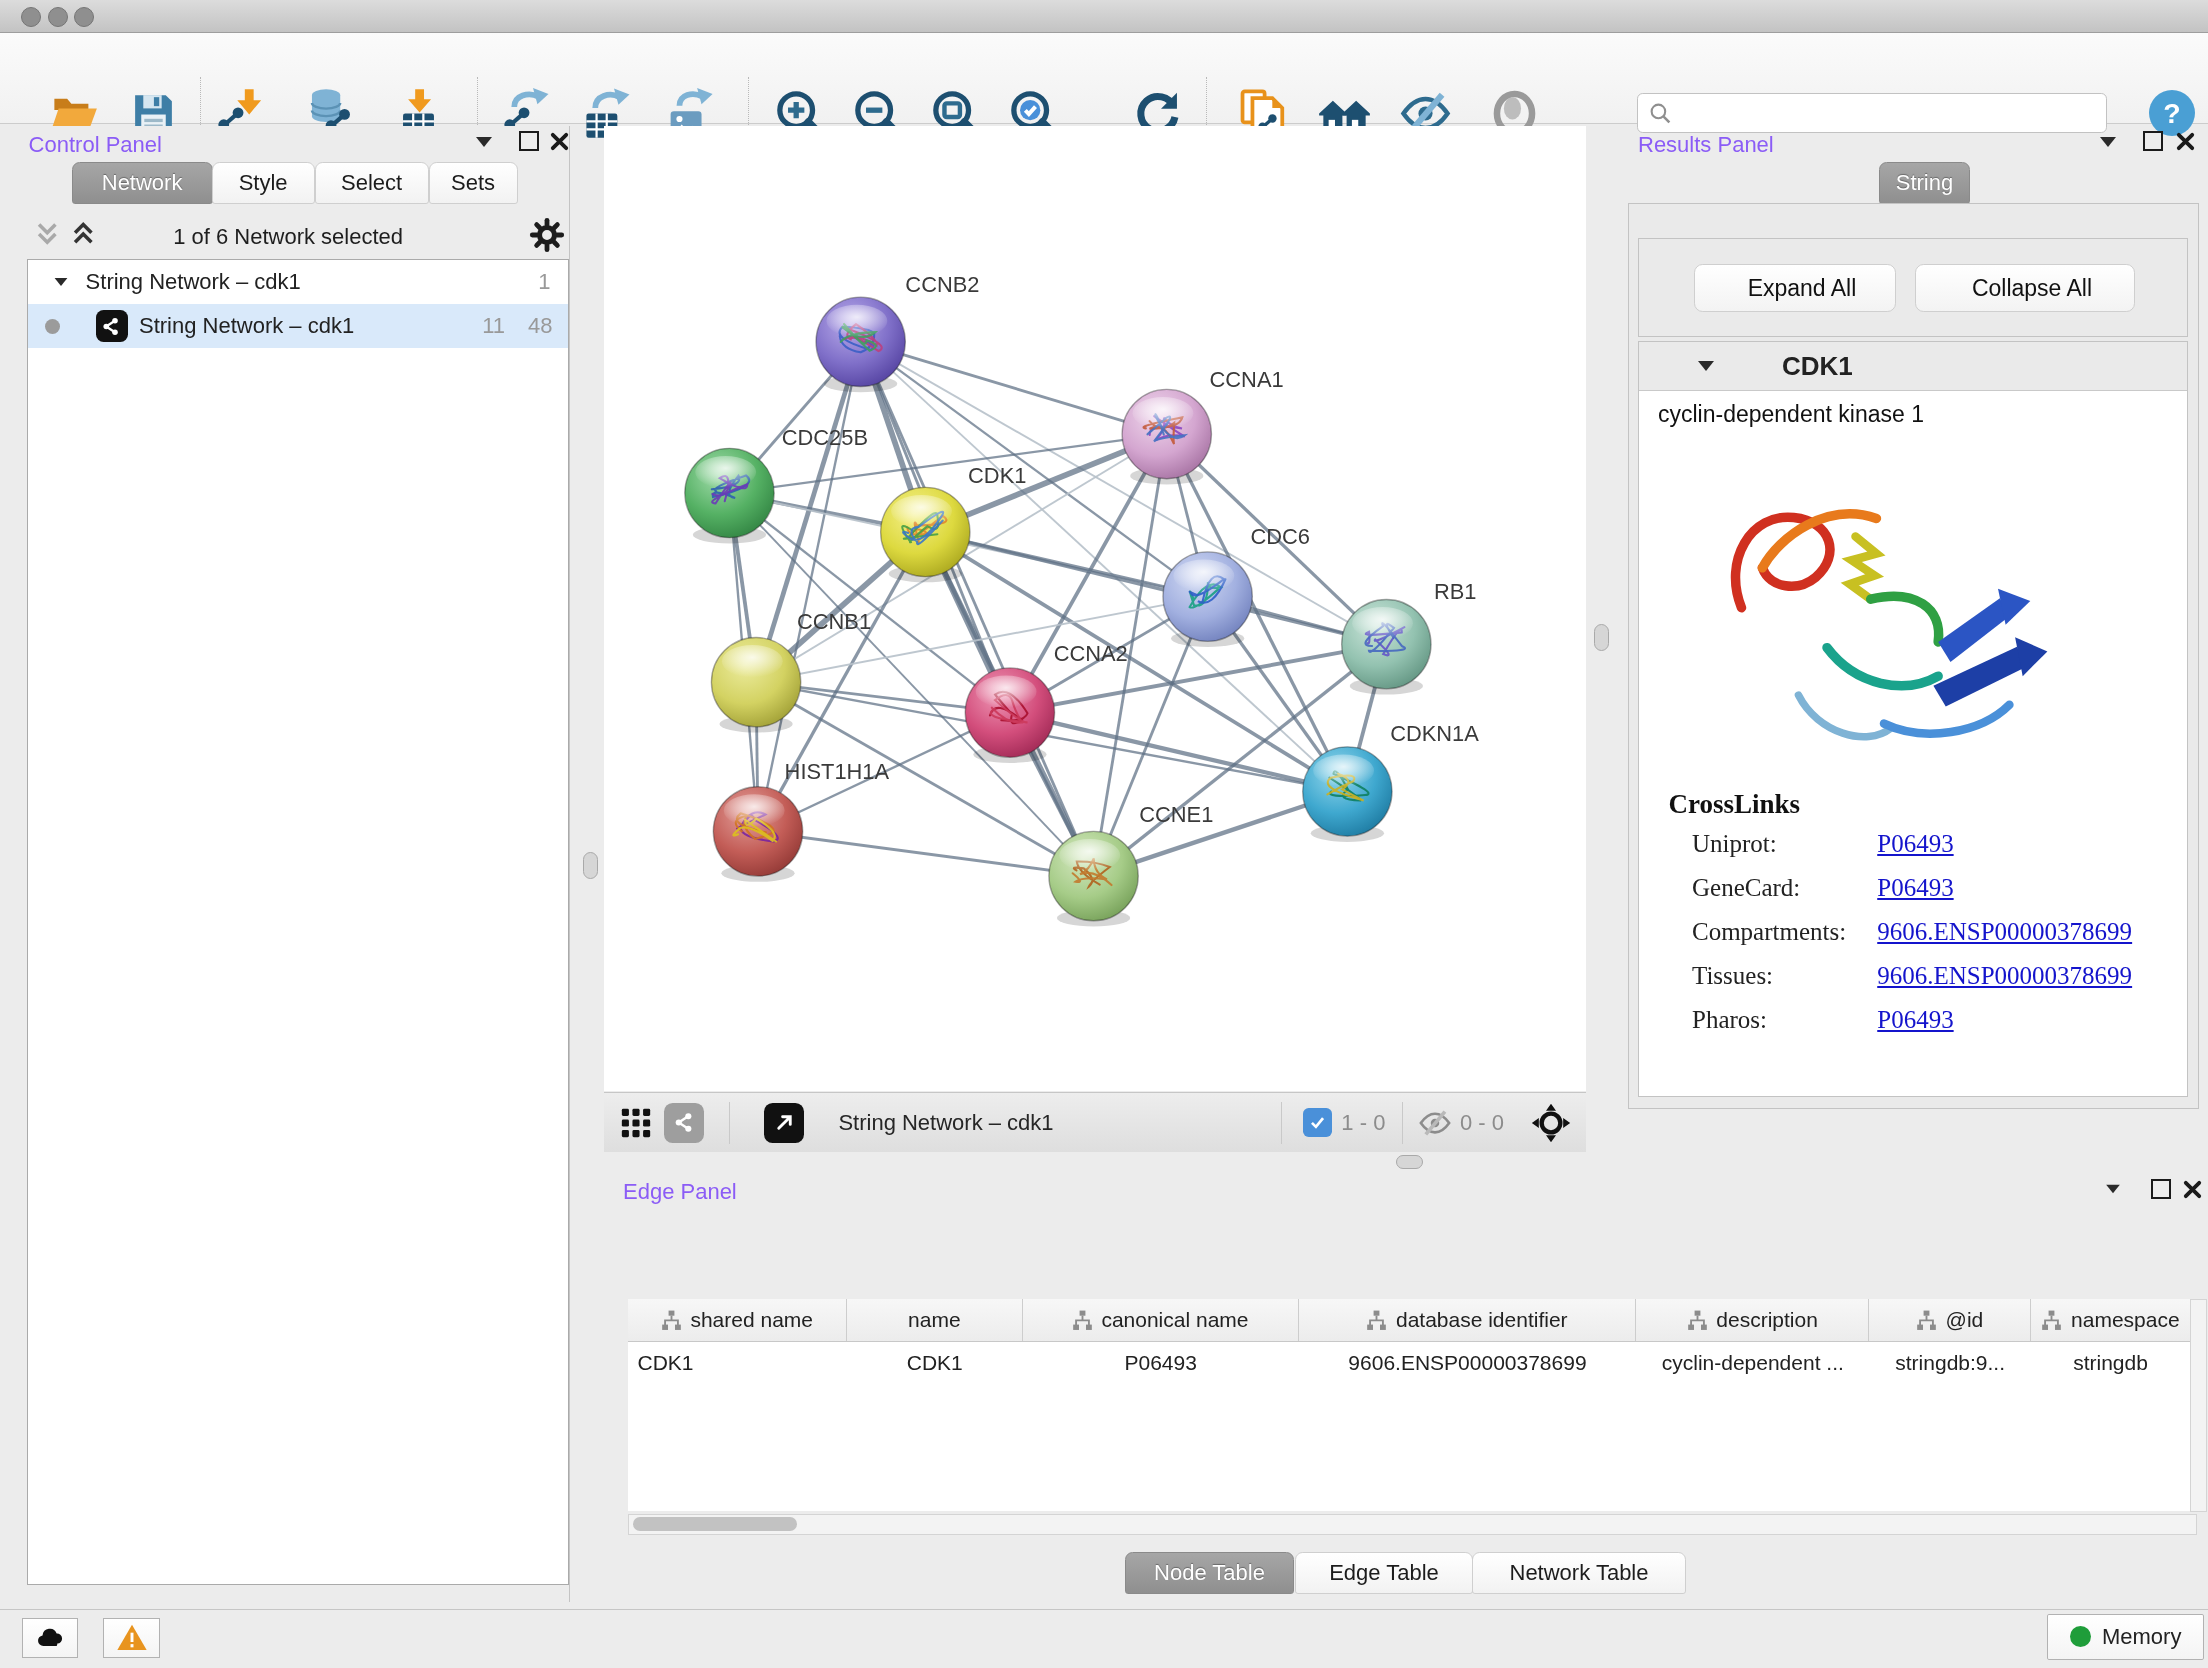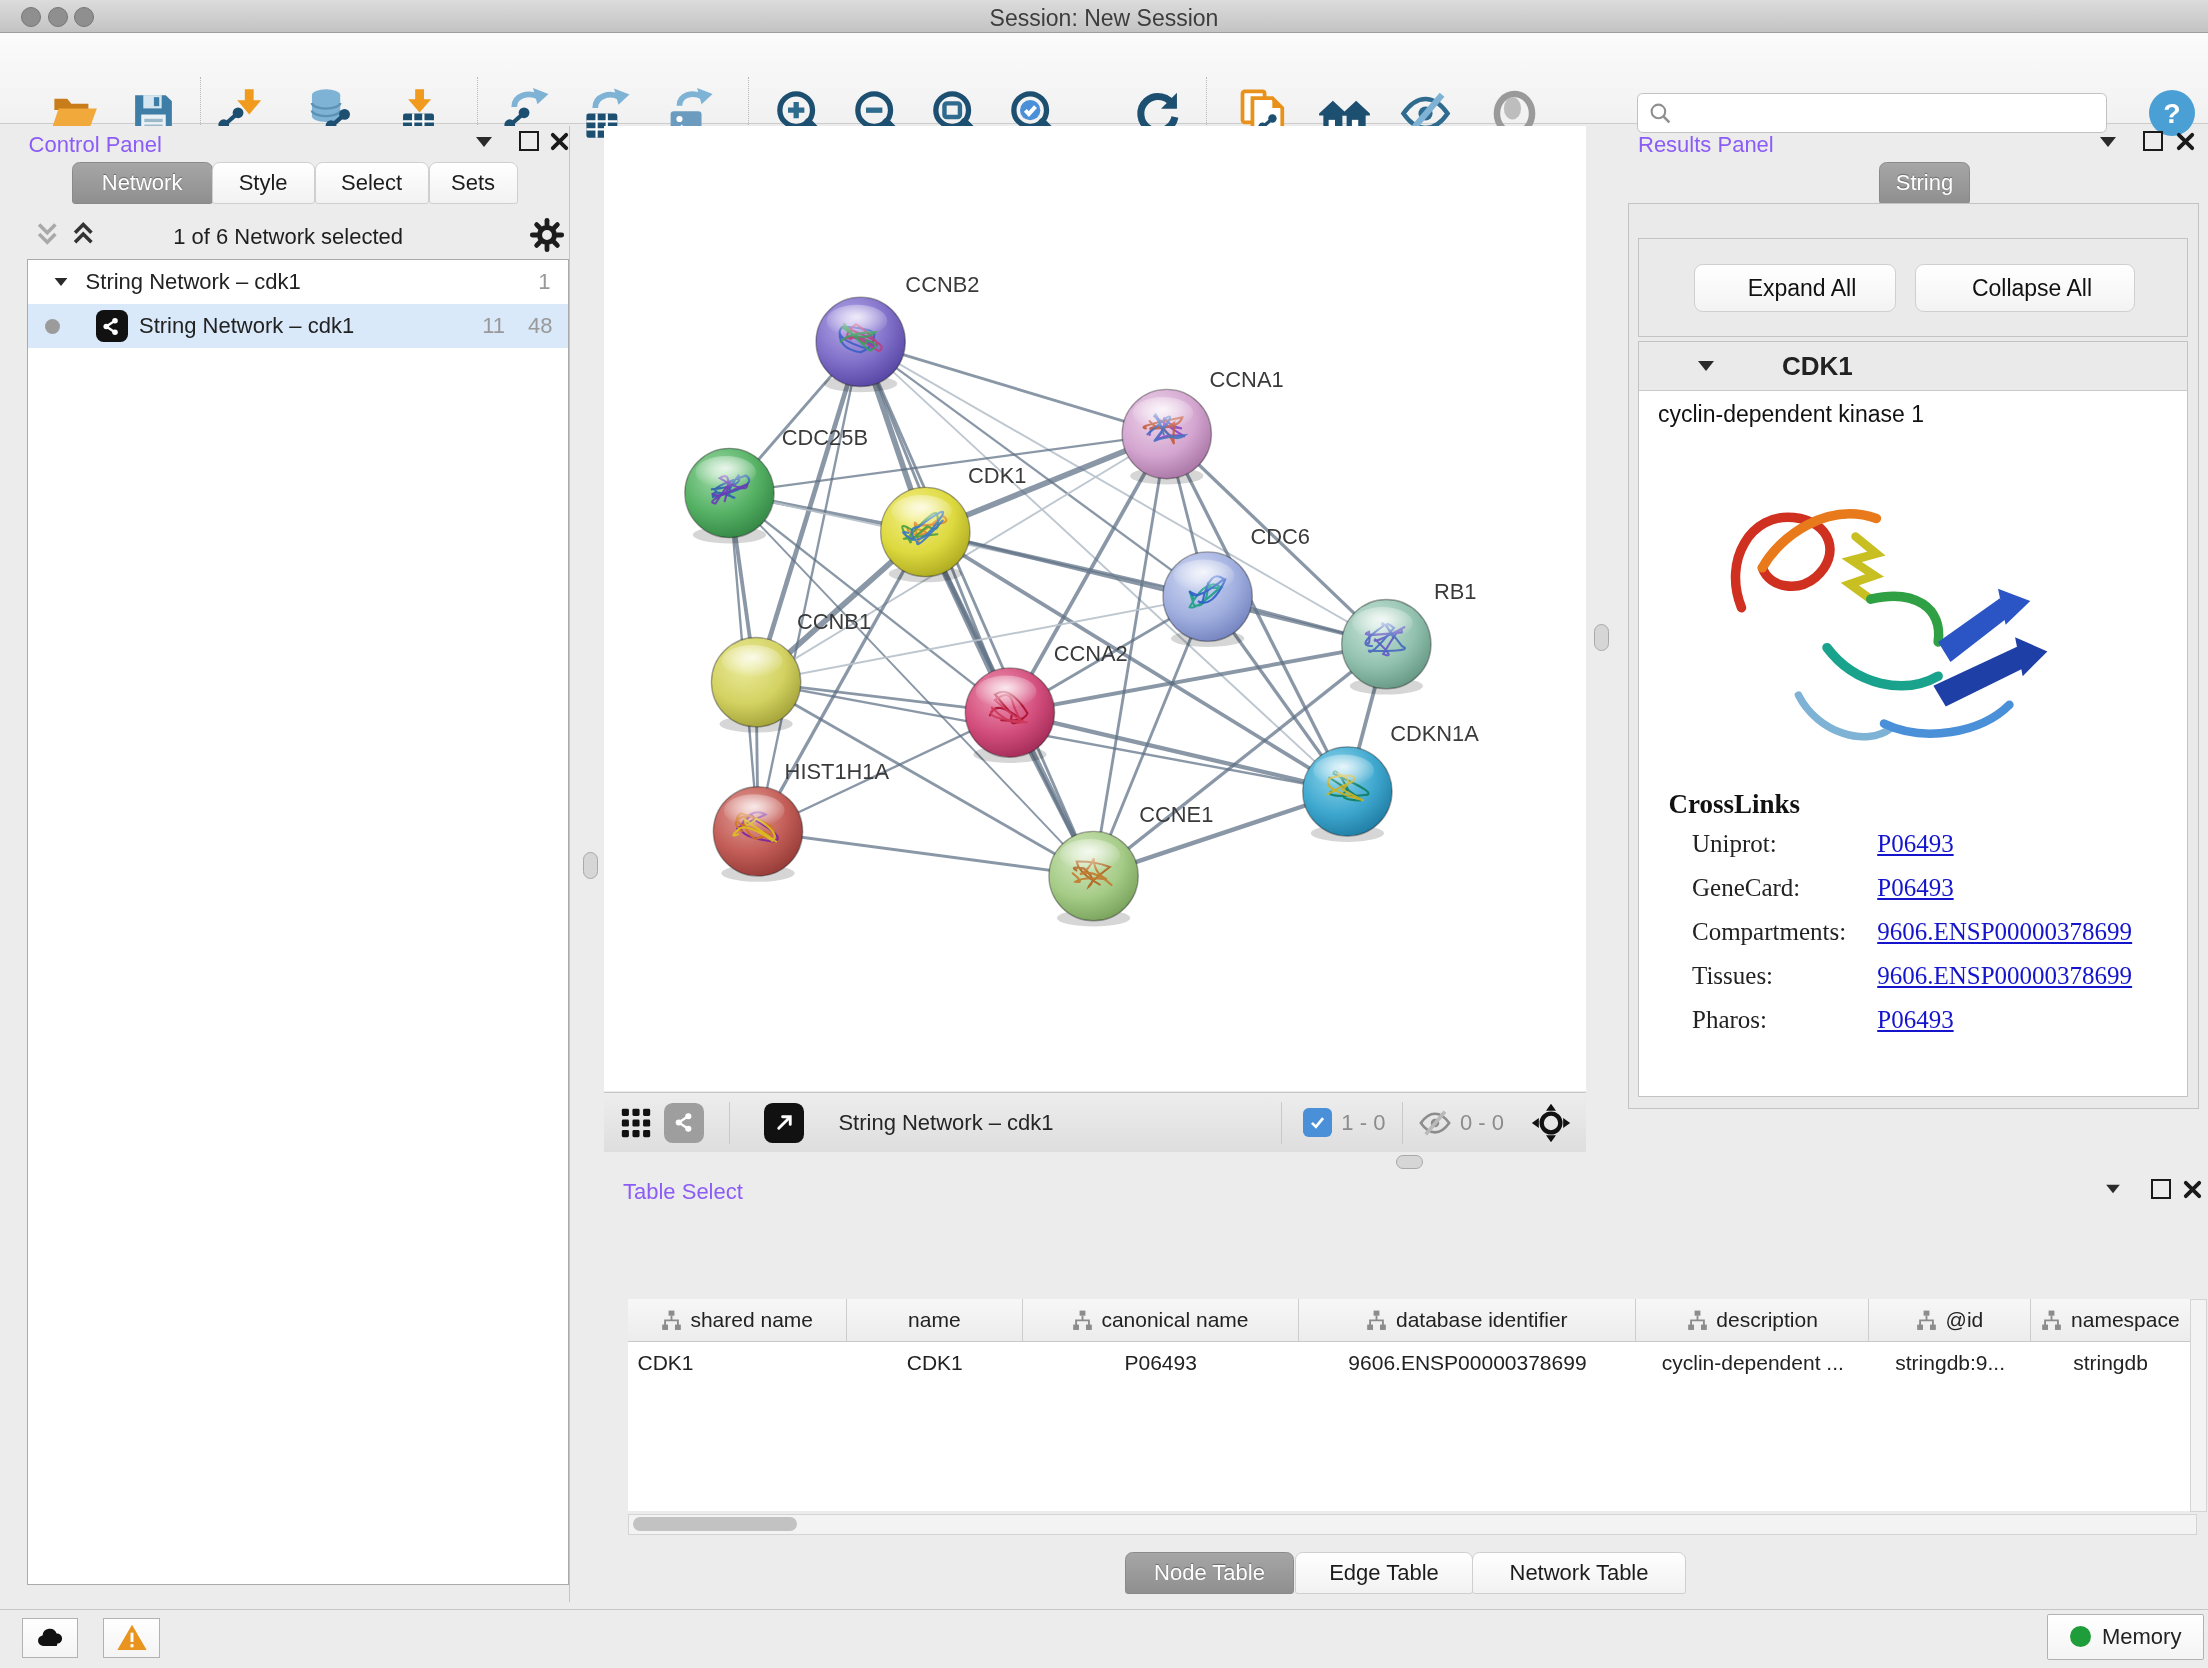--- a/index.html
+++ b/index.html
@@ -72,21 +72,20 @@
   .sq-btn{background:linear-gradient(#ffffff,#f4f4f4);border:1.9px solid #b2b2b2;display:flex;
     align-items:center;justify-content:center;}
 </style>
 </head>
 <body>
 
 <div class="abs titlebar">
   <div class="abs tl" style="left:21px;"></div>
   <div class="abs tl" style="left:48px;"></div>
   <div class="abs tl" style="left:74px;"></div>
-  <div class="abs win-title">Session: New Session</div>
 </div>
 
 <div class="abs toolbar">
   <div class="abs tbtn" style="left:43px;">
     <svg width="51" height="51" viewBox="0 0 24 24">
       <path d="M3 5h6l2 2.4h8v3H3z" fill="#c87d1a"></path>
       <path d="M1.5 20L5 9.7h18L19.2 20z" fill="#f2a93c"></path>
     </svg>
   </div>
   <div class="abs tbtn" style="left:123px;">
@@ -659,21 +658,21 @@
             <span style="display:inline-block;width:179px;">Pharos:</span>
             <a class="xlink">P06493</a>
           </div>
         </div>
       </div>
     </div>
   </div>
 </div>
 
 <div class="abs tpanel">
-  <div class="abs panel-title" style="left:19px;top:11.4px;">Table Select</div>
+  <div class="abs panel-title" style="left:19px;top:11.4px;">Edge Panel</div>
   <div class="abs caret-down" style="left:1501px;top:16px;transform:scale(.85);"></div>
   <div class="abs float-ico" style="left:1547px;top:10.5px;"></div>
   <svg class="abs" style="left:1577px;top:9.5px;" width="23" height="23" viewBox="0 0 24 24">
     <path d="M5 5l14 14M19 5L5 19" stroke="#1a1a1a" stroke-width="4" stroke-linecap="round"></path>
   </svg>
 
   <div class="abs" style="left:24px;top:131px;width:1562px;">
     <div class="thead">
       <div class="th" style="width:219px;">
         <svg width="21" height="21" viewBox="0 0 18 18">

